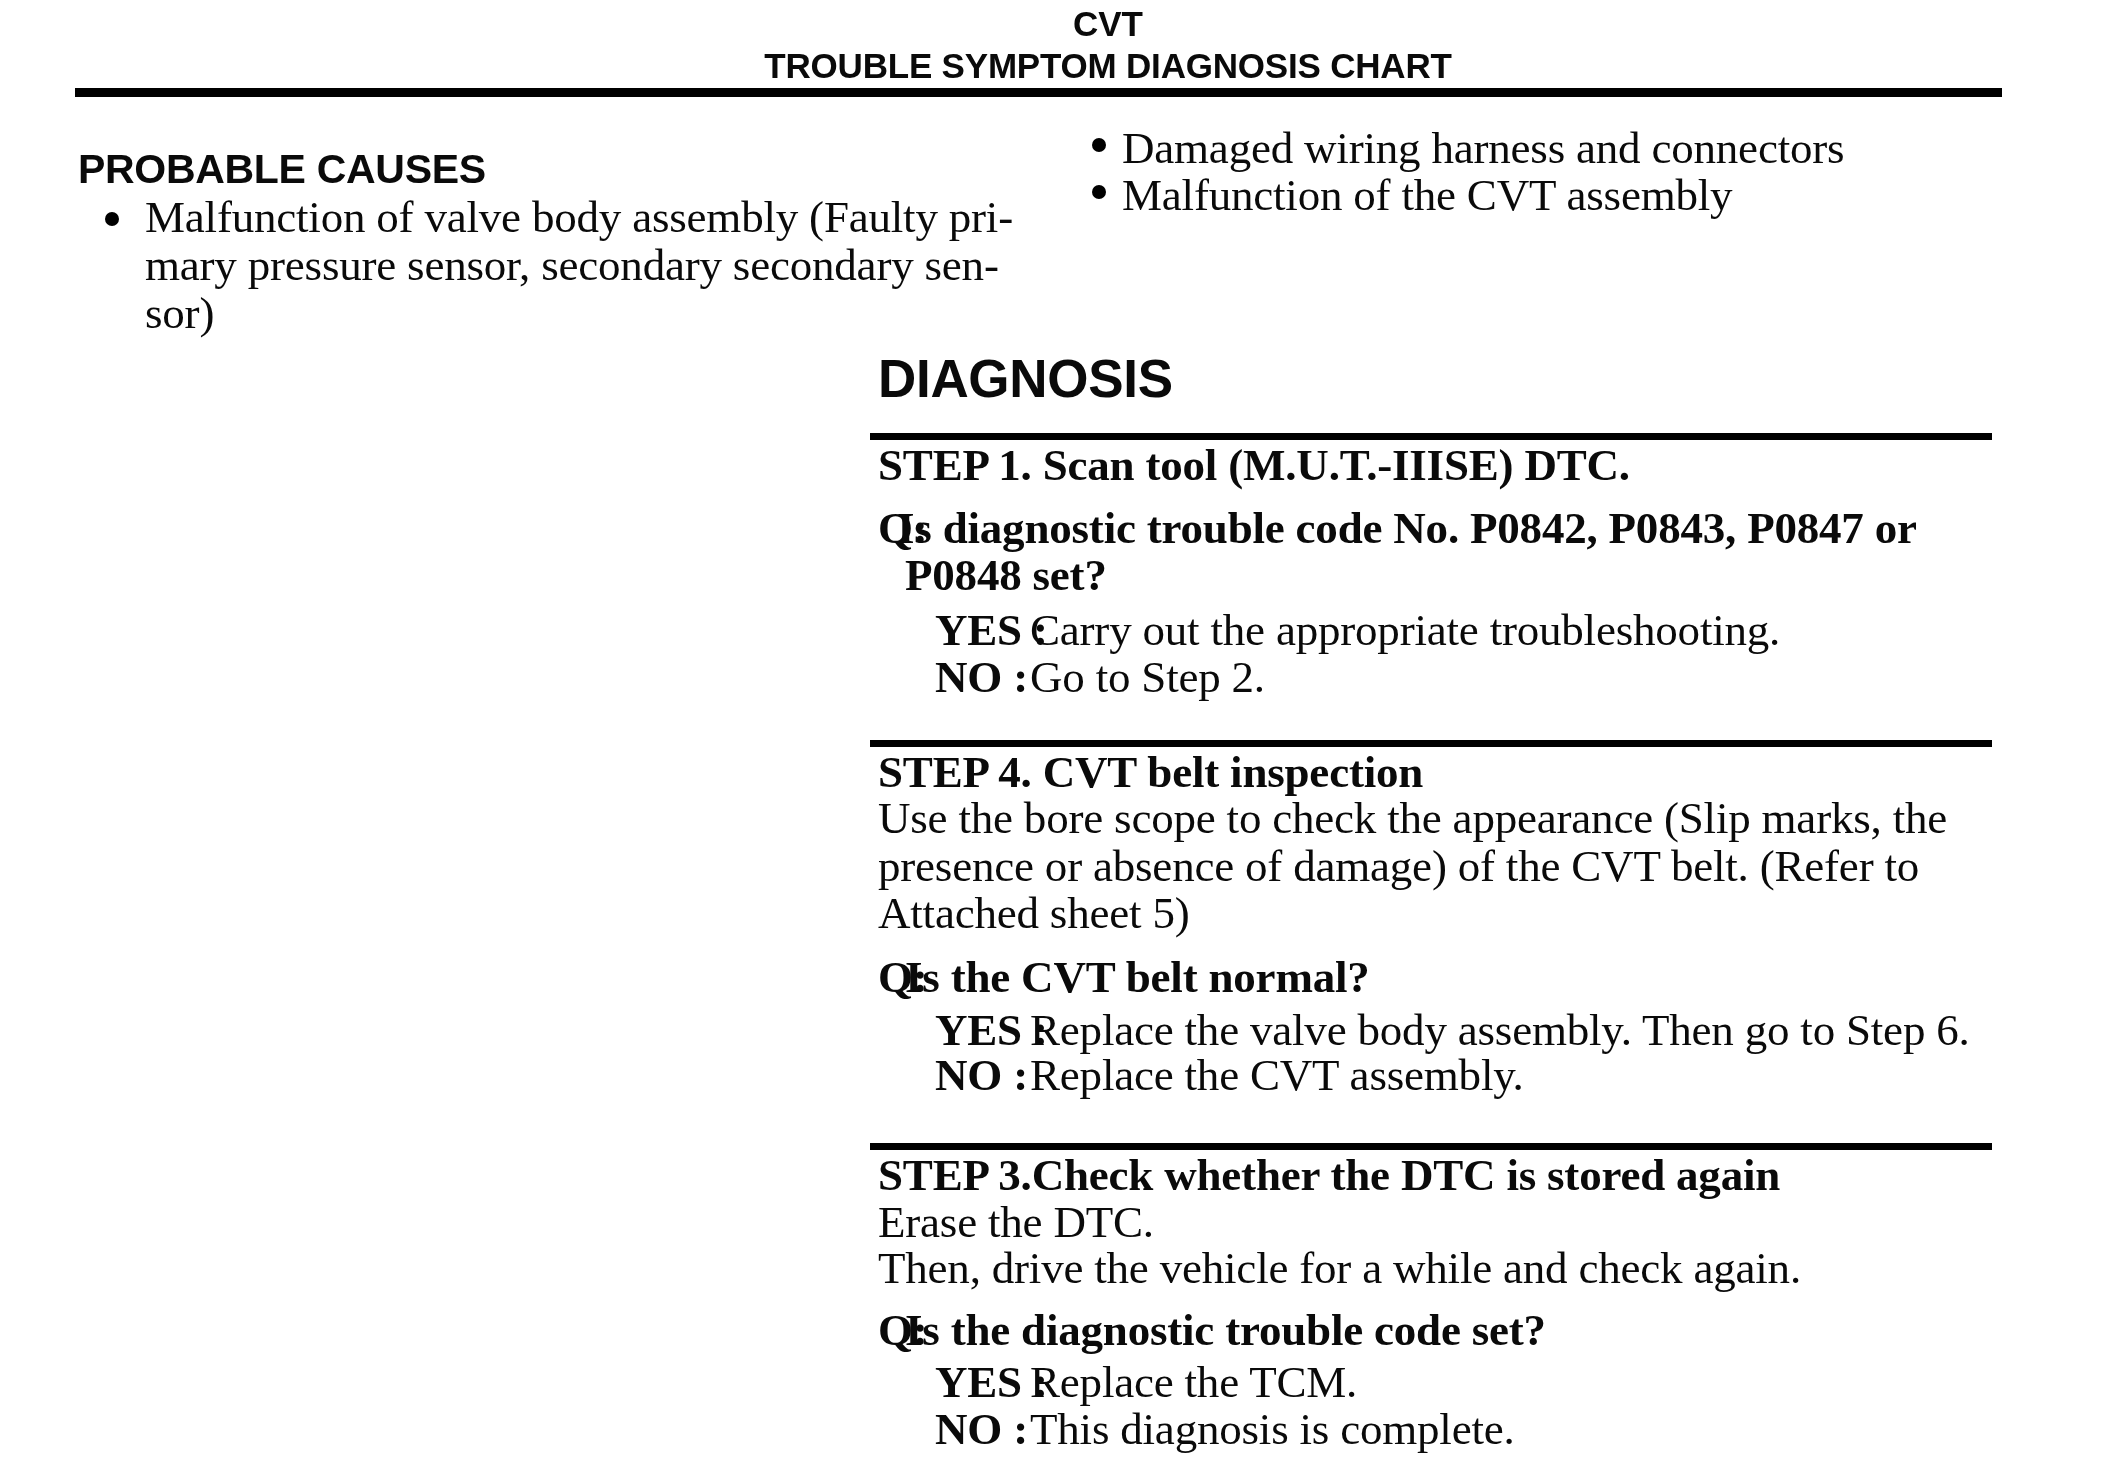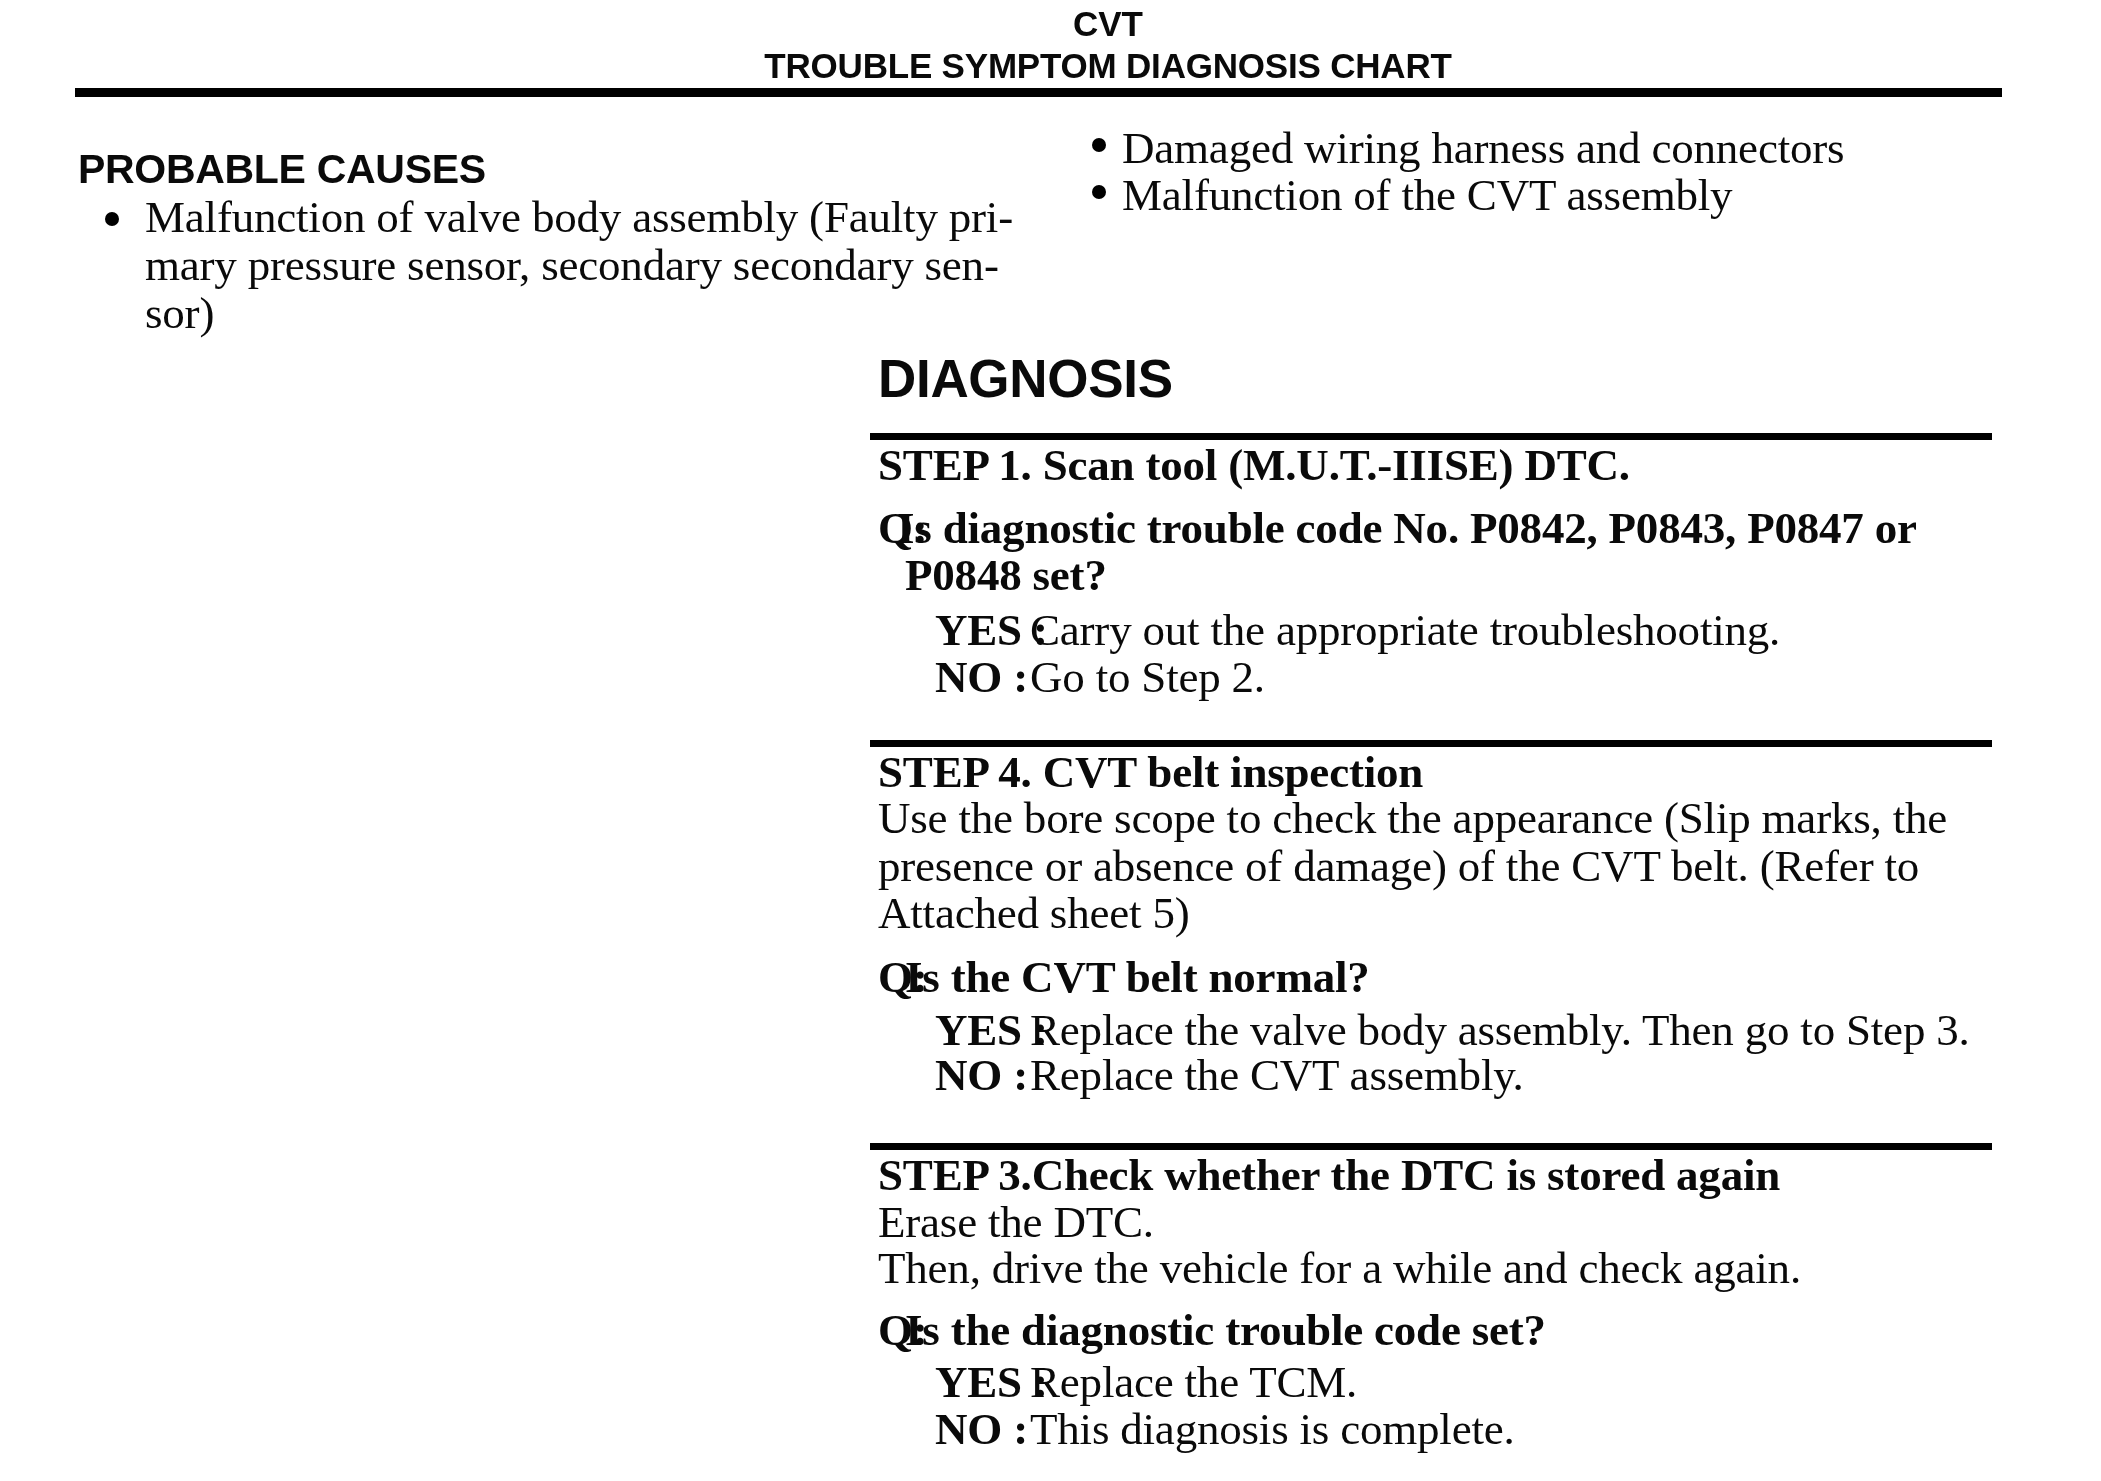--- a/index.html
+++ b/index.html
@@ -100,21 +100,21 @@
 
 <div class="rule rule-step" style="top:740px;"></div>
 <div class="t b" style="left:878px; top:750px;">STEP 4. CVT belt inspection</div>
 <div class="t" style="left:878px; top:796px;">Use the bore scope to check the appearance (Slip marks, the</div>
 <div class="t" style="left:878px; top:844px;">presence or absence of damage) of the CVT belt. (Refer to</div>
 <div class="t" style="left:878px; top:891px;">Attached sheet 5)</div>
 
 <div class="t b" style="left:878px; top:955px;">Q:</div>
 <div class="t b" style="left:905px; top:955px;">Is the CVT belt normal?</div>
 
-<div class="t" style="left:935px; top:1008px;"><span class="lbl">YES :</span><span>Replace the valve body assembly. Then go to Step 3.</span></div>
+<div class="t" style="left:935px; top:1008px;"><span class="lbl">YES :</span><span>Replace the valve body assembly. Then go to Step 6.</span></div>
 <div class="t" style="left:935px; top:1053px;"><span class="lbl">NO :</span><span>Replace the CVT assembly.</span></div>
 
 <div class="rule rule-step" style="top:1143px;"></div>
 <div class="t b" style="left:878px; top:1153px;">STEP 3.Check whether the DTC is stored again</div>
 <div class="t" style="left:878px; top:1200px;">Erase the DTC.</div>
 <div class="t" style="left:878px; top:1246px;">Then, drive the vehicle for a while and check again.</div>
 
 <div class="t b" style="left:878px; top:1308px;">Q:</div>
 <div class="t b" style="left:905px; top:1308px;">Is the diagnostic trouble code set?</div>
 

